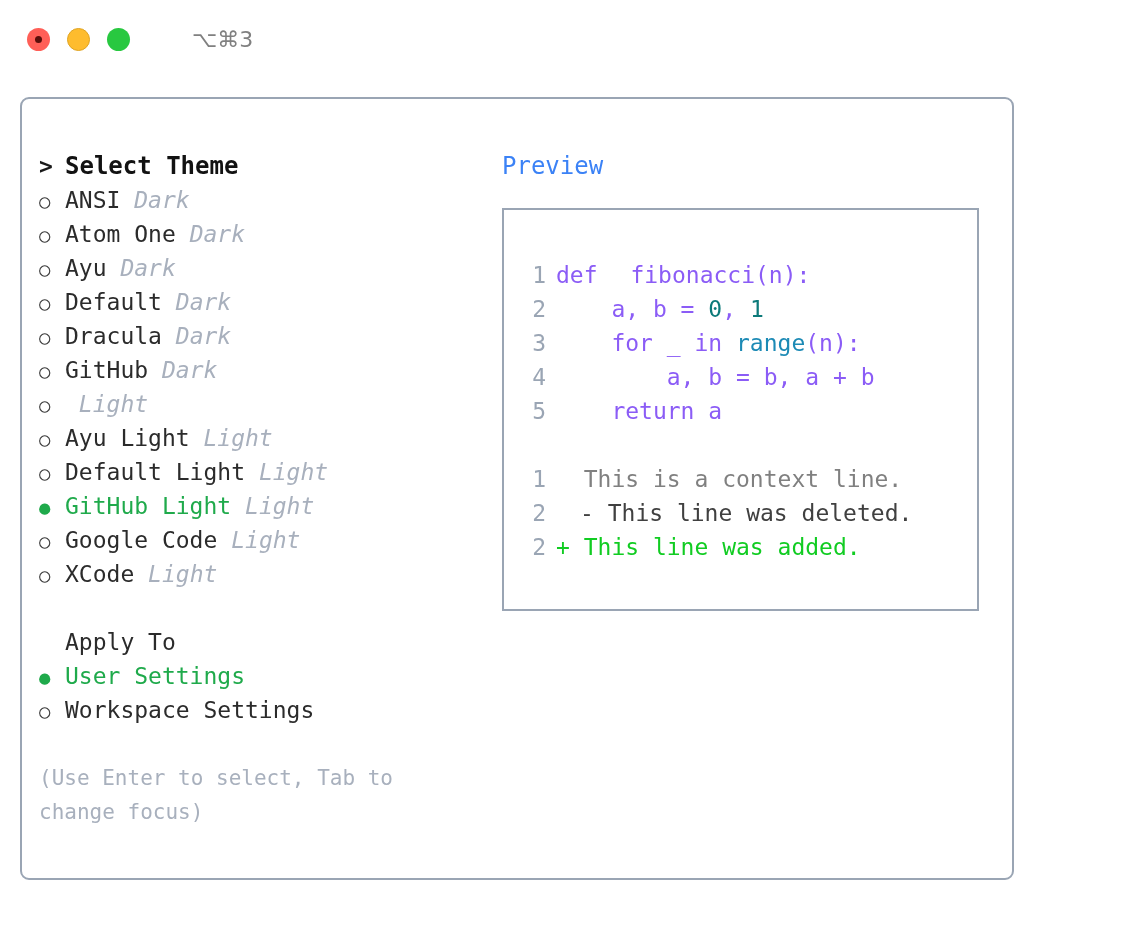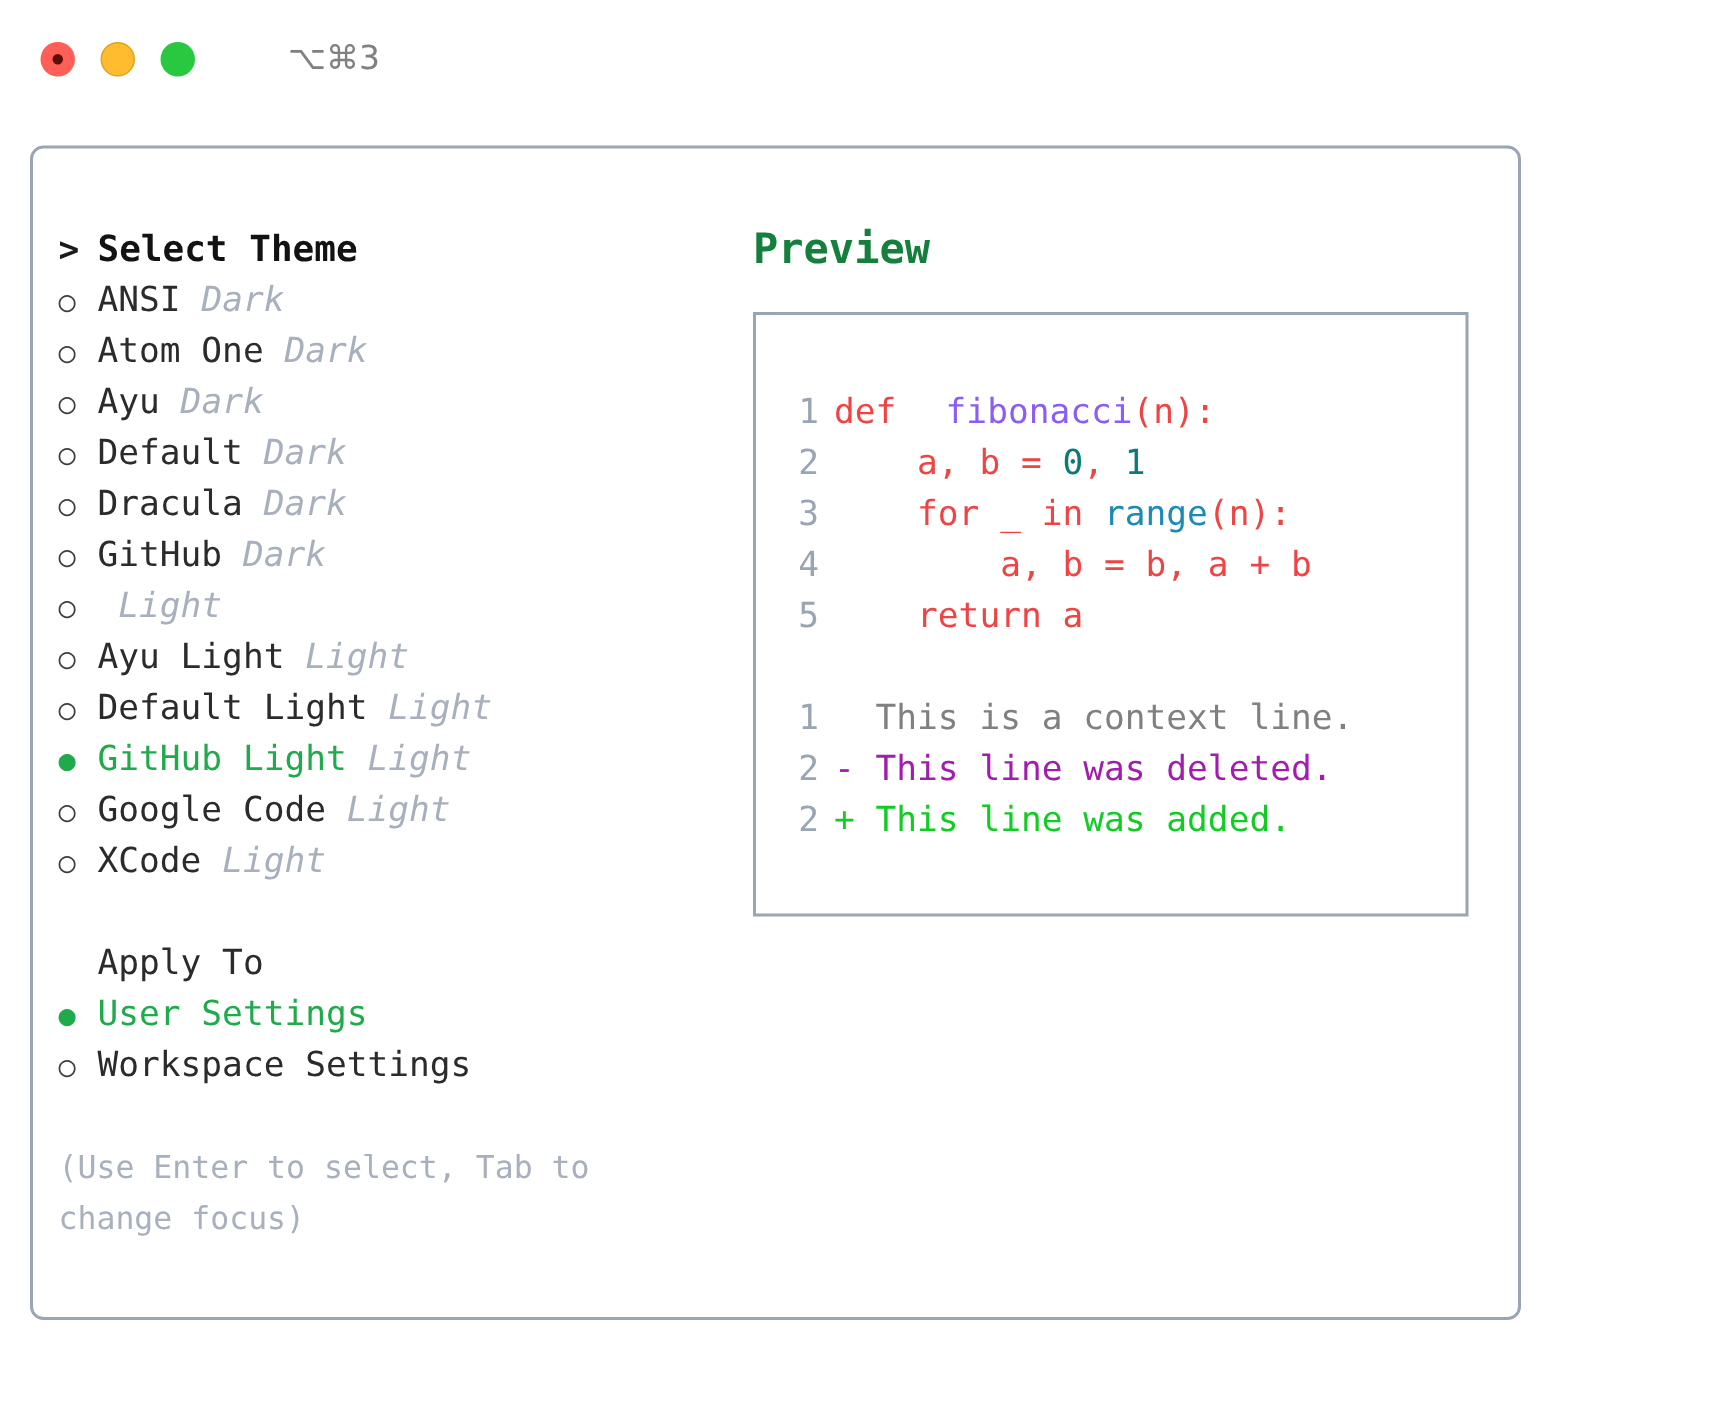--- a/index.html
+++ b/index.html
@@ -128,23 +128,23 @@
   }
 
   
   .right-col {
     position: absolute;
     left: 480px;
     top: 50px;
     width: 490px;
   }
   .preview-title {
-    font-size: 28px;
-    font-weight: bold;
-    color: #15803d;
+    font-size: 24px;
+    font-weight: normal;
+    color: #3b82f6;
     line-height: 34px;
     white-space: pre;
   }
   .preview-box {
     margin-top: 25px;
     width: 477px;
     height: 403px;
     border: 2px solid #9aa5b4;
     box-sizing: border-box;
     background: #ffffff;
@@ -158,27 +158,27 @@
     white-space: pre;
   }
   .lineno {
     display: inline-block;
     width: 22px;
     flex: 0 0 22px;
     text-align: right;
     color: #9aa5b4;
     margin-right: 10px;
   }
-  .code-text { color: #ef4444; white-space: pre; }
+  .code-text { color: #8b5cf6; white-space: pre; }
   .tok-func  { color: #8b5cf6; margin-left: 19px; }
   .tok-num   { color: #0d7a7a; }
   .tok-call  { color: #1c8ab5; }
   .diff-gap  { height: 34px; }
   .diff-ctx  { color: #808080; }
-  .diff-del  { color: #a21caf; }
+  .diff-del  { color: #404040; margin-left: 24px; }
   .diff-add  { color: #11cc22; }
 </style>
 </head>
 <body>
 
 <div class="window">
 
   <div class="titlebar">
     <div class="dots">
       <div class="dot dot-red">

